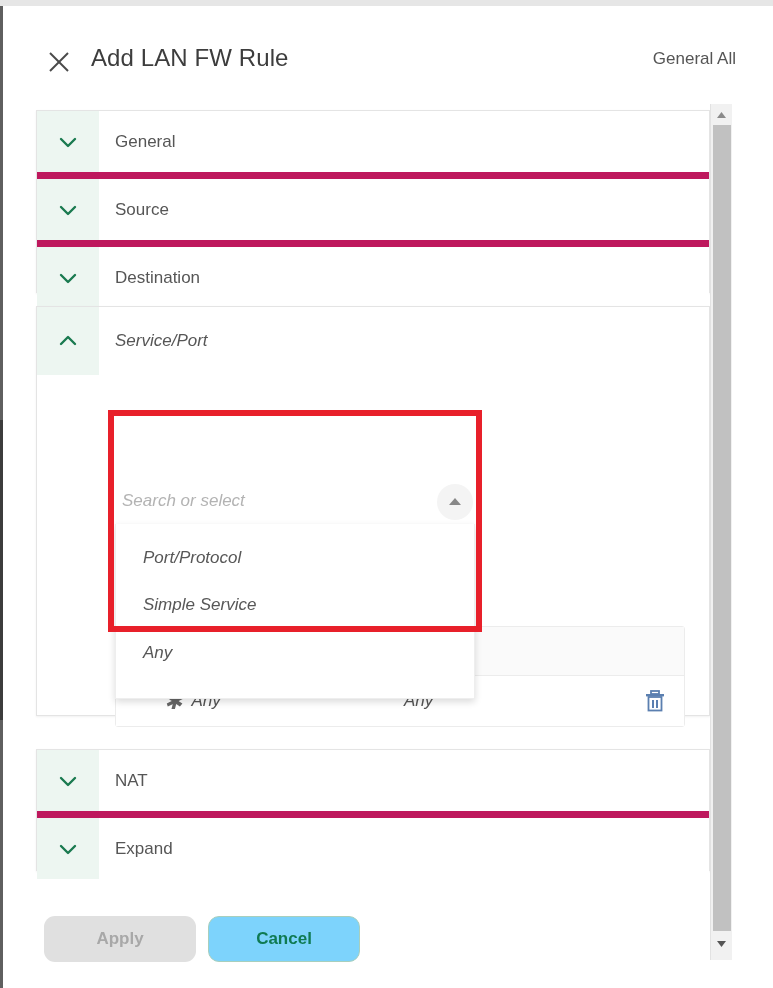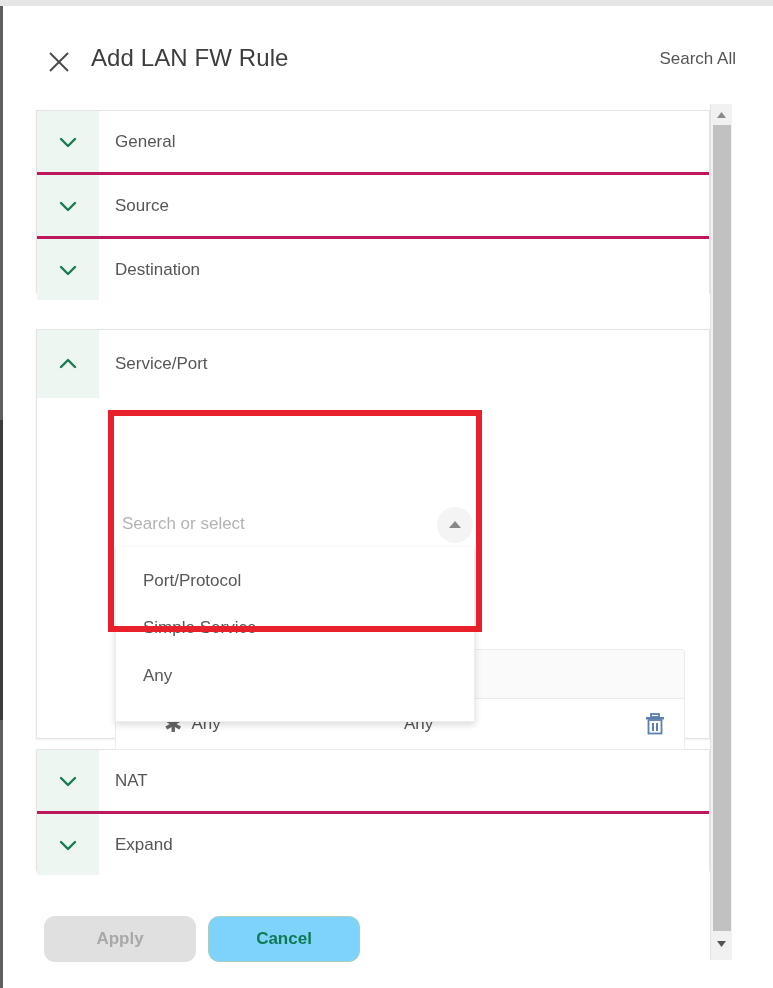--- a/index.html
+++ b/index.html
@@ -86,27 +86,27 @@
   .acc-group {
     position: absolute;
     left: 0;
     width: 674px;
     background: #ffffff;
     border: 1px solid #e4e4e4;
     box-shadow: 0 1px 2px rgba(0,0,0,0.06);
     box-sizing: border-box;
   }
   .acc-group.g1 { top: 0px;   height: 183px; }
-  .acc-group.g2 { top: 219px; height: 410px; }
+  .acc-group.g2 { top: 196px; height: 410px; font-style: italic; }
   .acc-group.g3 { top: 639px; height: 122px; }
 
   .acc-row {
     position: relative;
     height: 61px;
-    border-bottom: 3px solid #be185d;
+    border-bottom: 7px solid #be185d;
     background: #ffffff;
   }
   .acc-row:last-child { border-bottom: none; }
   .acc-chevron-cell {
     position: absolute;
     left: 0; top: 0;
     width: 62px; height: 100%;
     background: #edf6f1;
     display: flex;
     align-items: center;
@@ -330,21 +330,21 @@
 <div class="dialog">
 
   <div class="dlg-header">
     <div class="close-icon">
       <svg width="28" height="28" viewBox="0 0 28 28">
         <line x1="5" y1="5" x2="23" y2="23" stroke="#4a4a4a" stroke-width="2"></line>
         <line x1="23" y1="5" x2="5" y2="23" stroke="#4a4a4a" stroke-width="2"></line>
       </svg>
     </div>
     <div class="dlg-title">Add LAN FW Rule</div>
-    <div class="expand-all">Search All</div>
+    <div class="expand-all">General All</div>
   </div>
 
   <div class="scroll-area">
 
     <div class="acc-group g1">
       <div class="acc-row">
         <div class="acc-chevron-cell">
           <svg width="24" height="24" viewBox="0 0 24 24">
             <polyline points="5,9 12,16 19,9" fill="none" stroke="#1a7a50" stroke-width="2.4" stroke-linecap="round" stroke-linejoin="round"></polyline>
           </svg>

